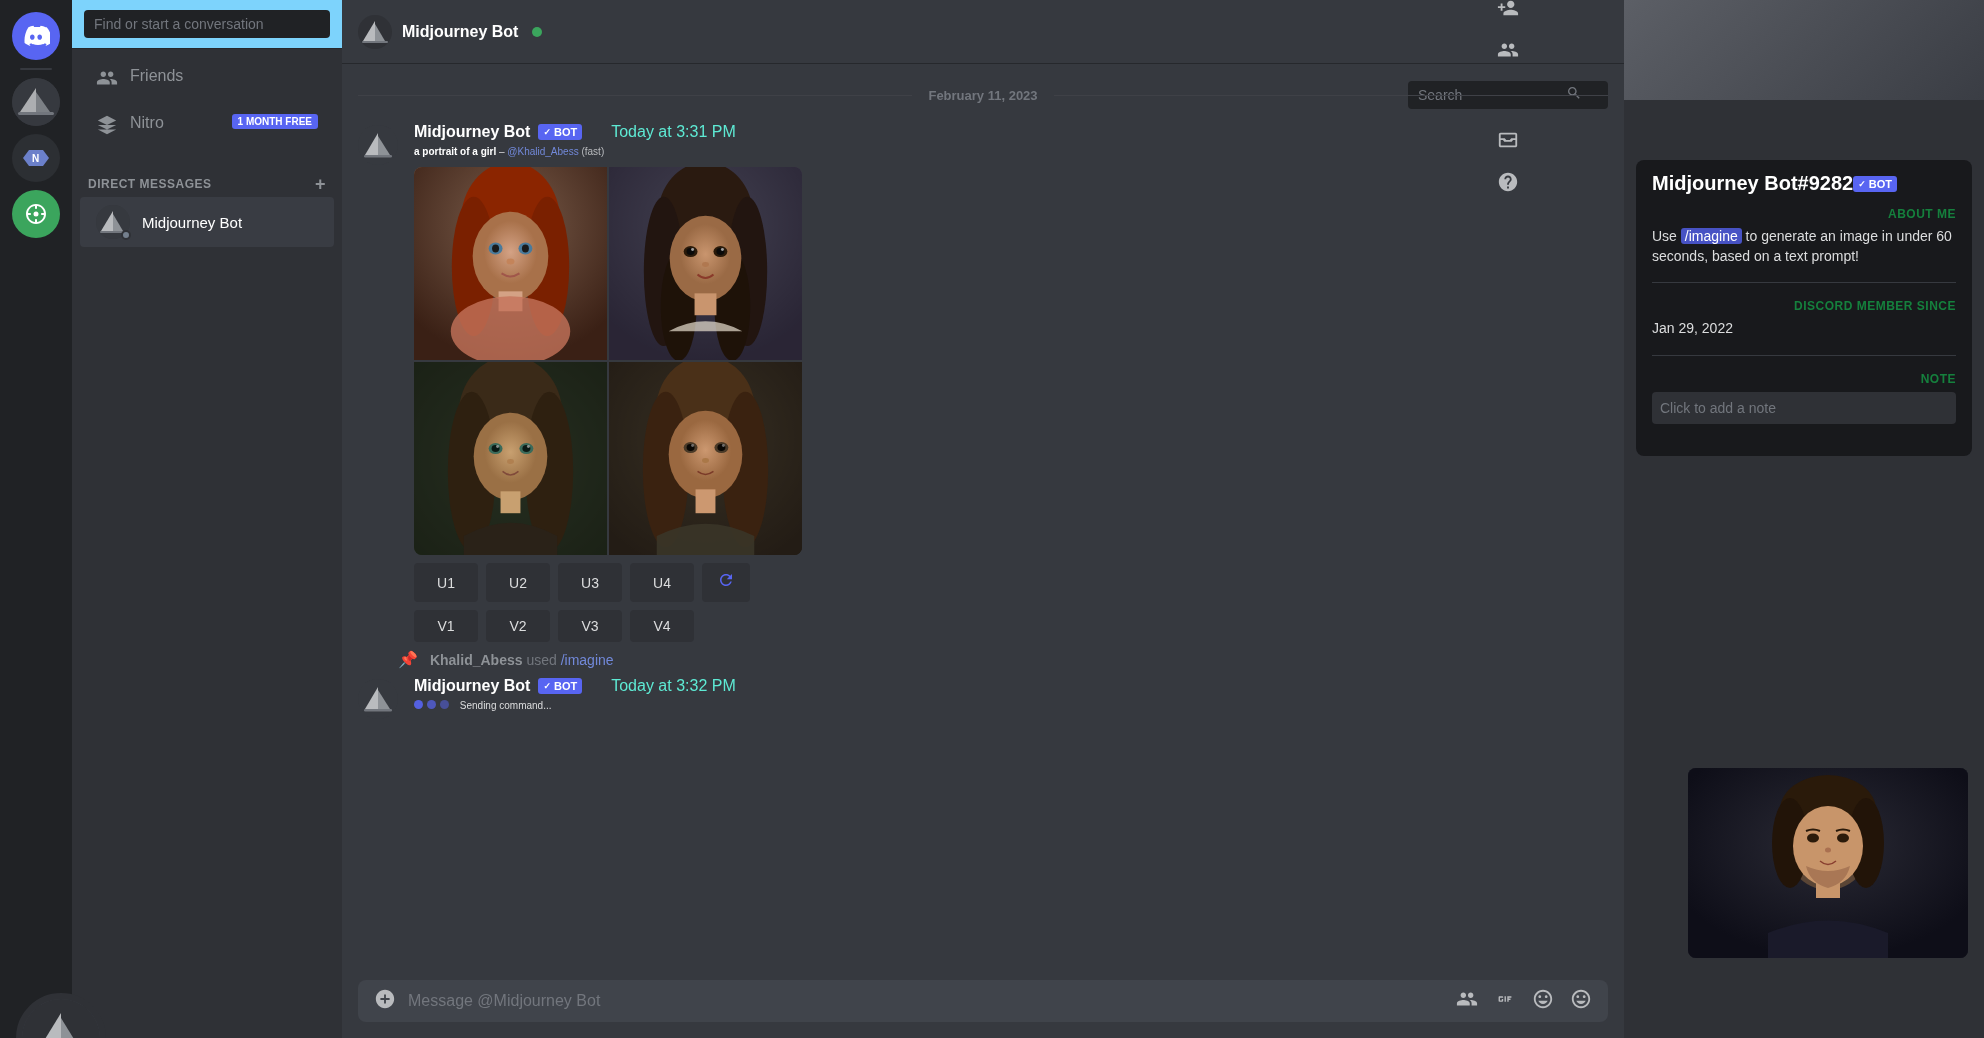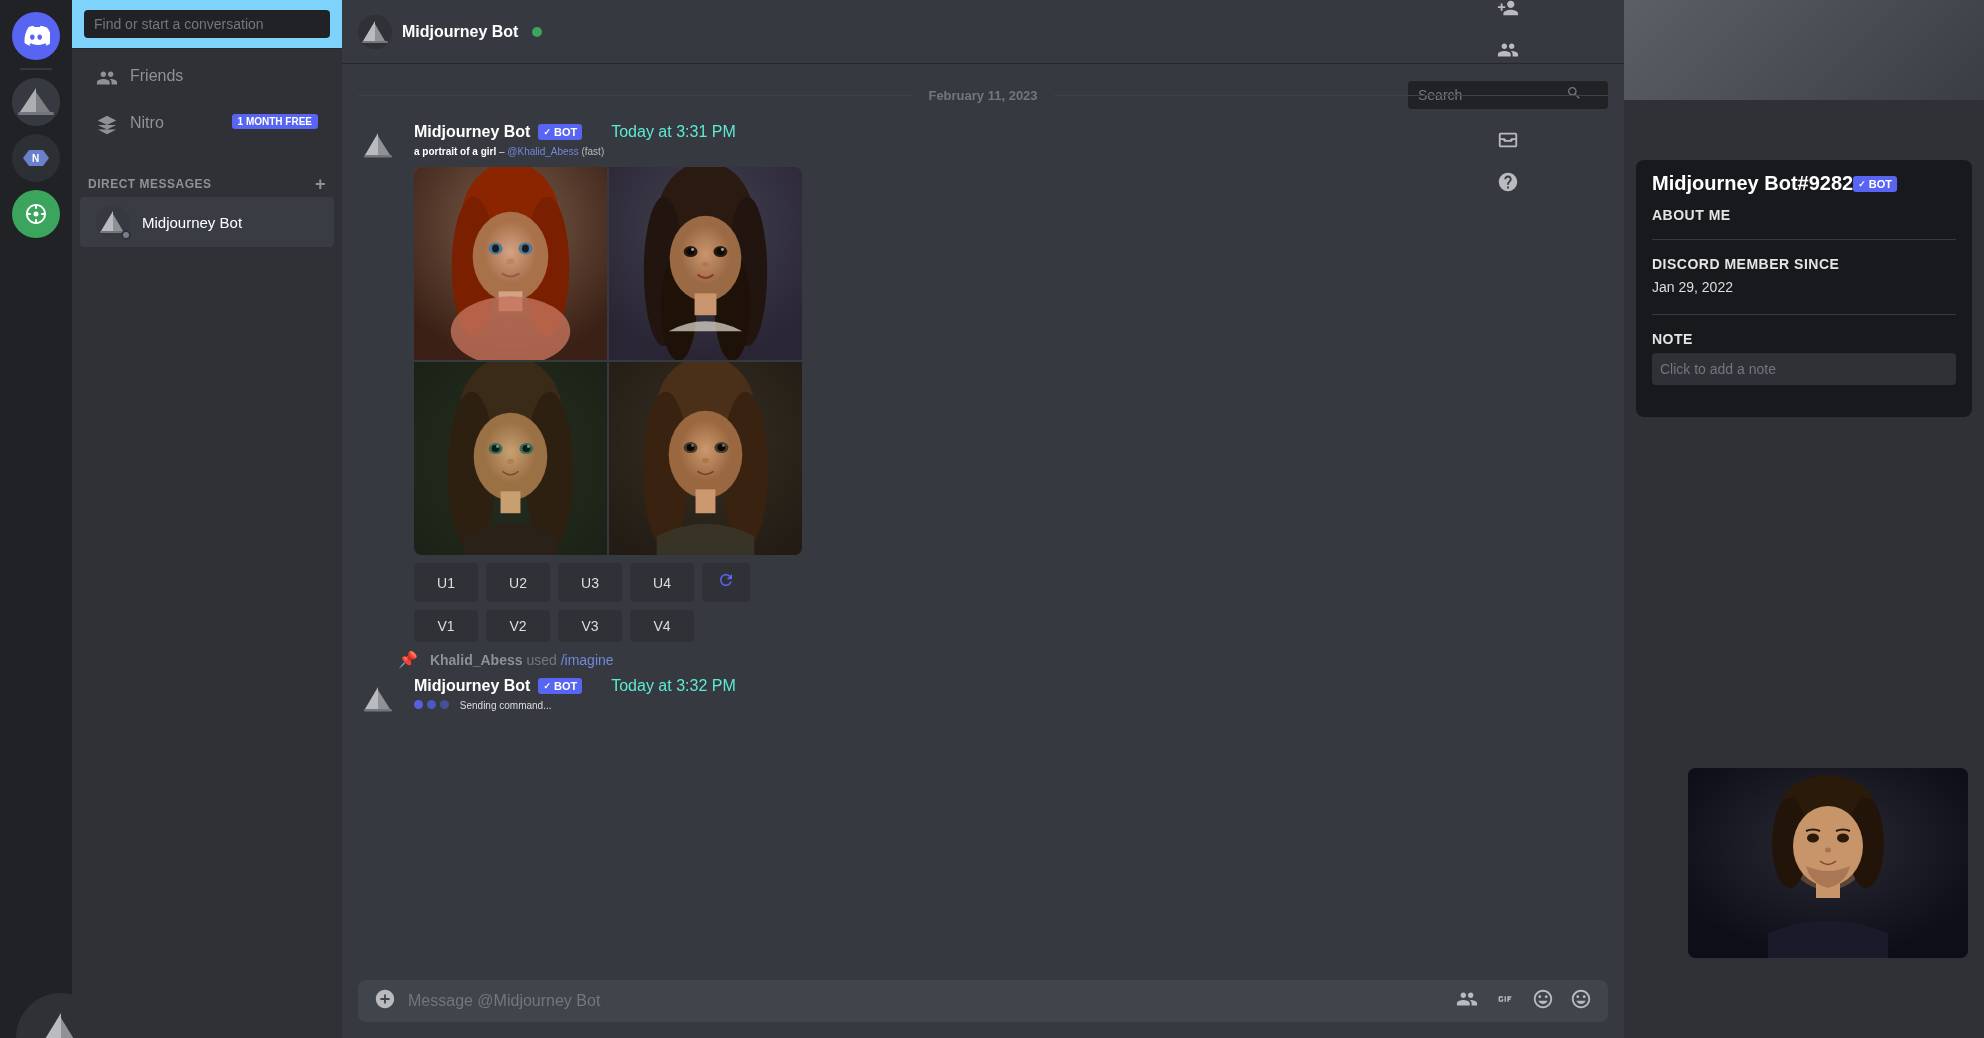--- a/index.html
+++ b/index.html
@@ -442,26 +442,27 @@
     }
     .profile-username {
       font-size: 20px;
       font-weight: 700;
       color: #fff;
     }
     .profile-section {
       margin-bottom: 16px;
     }
     .profile-section-title {
-      font-size: 14px;
+      font-size: 12px;
       font-weight: 700;
-      color: #e5e5e5;
+      color: #15803d;
       text-transform: uppercase;
       letter-spacing: 0.5px;
       margin-bottom: 6px;
+      text-align: right;
     }
     .profile-section-text {
       font-size: 14px;
       color: #dcddde;
       line-height: 1.4;
     }
     .profile-section-text .highlight {
       background: #4752c4;
       color: #fff;
       padding: 0 4px;
@@ -972,20 +973,23 @@
     <div class="profile-name-row">
       <span class="profile-username">Midjourney Bot#9282</span>
       <span class="bot-badge">
         <span class="check">✓</span>
         <span>BOT</span>
       </span>
     </div>
 
     <div class="profile-section">
       <div class="profile-section-title">ABOUT ME</div>
+      <div class="profile-section-text">
+        <span>Use </span><span class="highlight">/imagine</span><span> to generate an image in under 60 seconds, based on a text prompt!</span>
+      </div>
     </div>
 
     <div style="height:1px;background:#36393f;margin-bottom:16px;"></div>
 
     <div class="profile-section">
       <div class="profile-section-title">DISCORD MEMBER SINCE</div>
       <div class="profile-section-text">Jan 29, 2022</div>
     </div>
 
     <div style="height:1px;background:#36393f;margin-bottom:16px;"></div>

